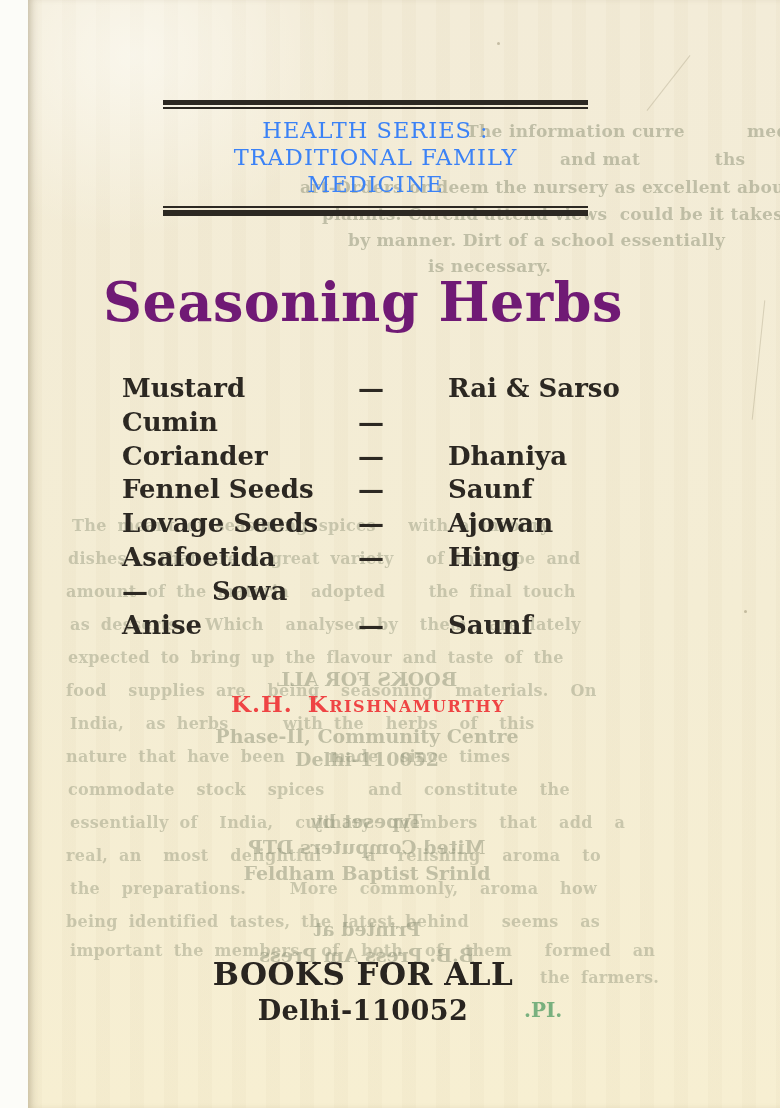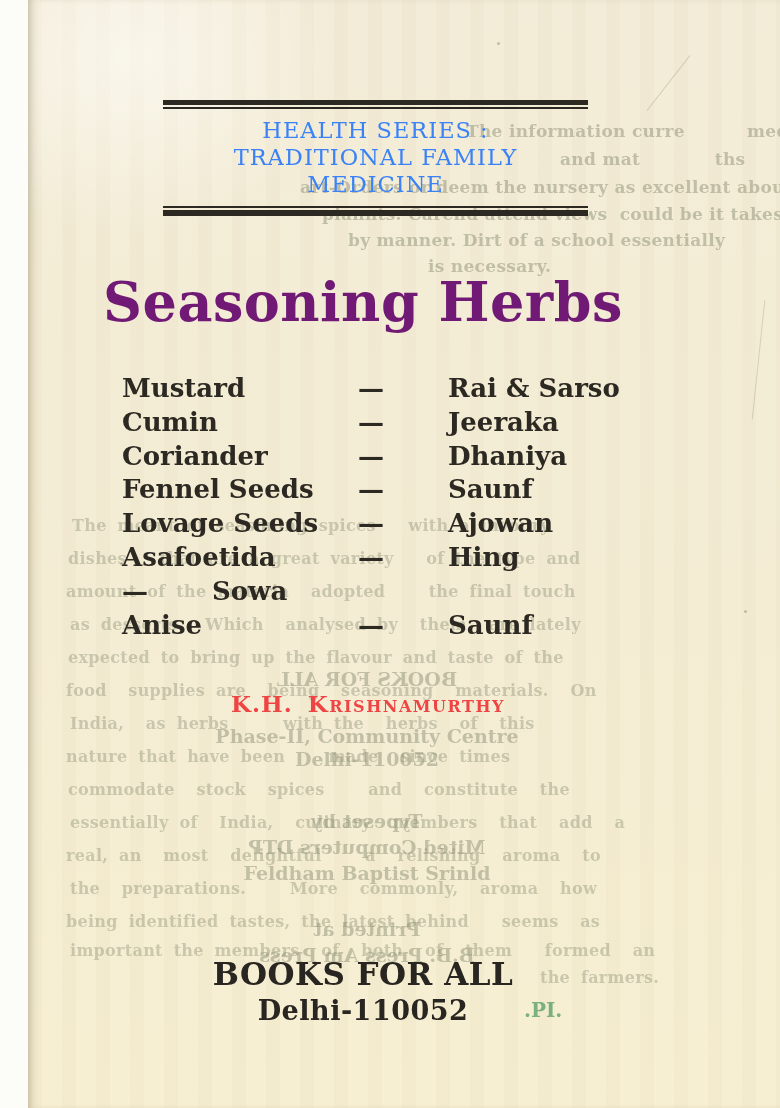--- a/index.html
+++ b/index.html
@@ -134,21 +134,20 @@
 
 <div class="herb-table">
   <div class="herb-row">
     <span class="herb-en">Mustard</span>
     <span class="herb-dash">—</span>
     <span class="herb-local">Rai &amp; Sarso</span>
   </div>
   <div class="herb-row">
     <span class="herb-en">Cumin</span>
     <span class="herb-dash">—</span>
-    <span class="herb-local">Jeeraka</span>
   </div>
   <div class="herb-row">
     <span class="herb-en">Coriander</span>
     <span class="herb-dash">—</span>
     <span class="herb-local">Dhaniya</span>
   </div>
   <div class="herb-row">
     <span class="herb-en">Fennel Seeds</span>
     <span class="herb-dash">—</span>
     <span class="herb-local">Saunf</span>

